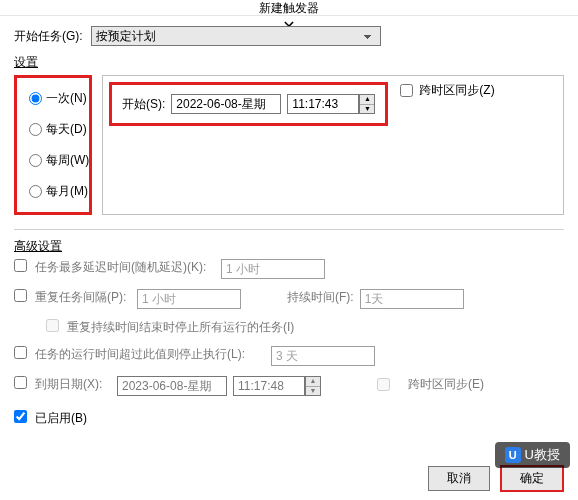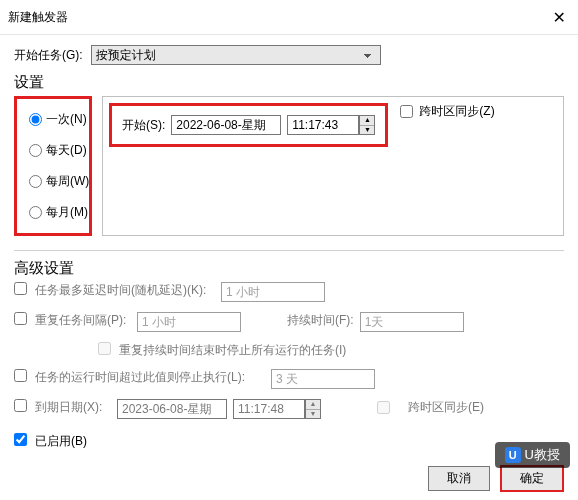--- a/index.html
+++ b/index.html
@@ -11,27 +11,28 @@
   height: 500px;
   overflow: hidden;
   position: relative;
 }
 .window {
   background: #fff;
   width: 578px;
   height: 500px;
 }
 .titlebar {
-  height: 35px;
+  height: 16px;
   display: flex;
   align-items: center;
   justify-content: space-between;
   padding: 0 8px;
   background: #fff;
   border-bottom: 1px solid #e5e5e5;
+  flex-direction: column;
 }
 .close-btn {
   font-size: 16px;
   cursor: pointer;
   padding: 0 4px;
   font-family: Arial, sans-serif;
 }
 .content {
   padding: 10px 14px;
 }
@@ -53,22 +54,23 @@
   width: 290px;
   background: #e8e8e8;
   appearance: none;
   padding-right: 18px;
   background-image: linear-gradient(45deg, transparent 50%, #555 50%), linear-gradient(135deg, #555 50%, transparent 50%);
   background-position: calc(100% - 12px) 8px, calc(100% - 8px) 8px;
   background-size: 4px 4px, 4px 4px;
   background-repeat: no-repeat;
 }
 .group-label {
-  font-size: 15px;
+  font-size: 12px;
   margin: 8px 0 4px 0;
+  text-decoration: underline;
 }
 .settings-area {
   display: flex;
   gap: 10px;
   align-items: flex-end;
 }
 .radio-panel {
   border: 3px solid #e02020;
   padding: 12px 12px;
   width: 78px;
@@ -155,21 +157,21 @@
 .adv-row.disabled input[type="text"] { color: #7a7a7a; background: #fff; }
 .cb { width: 13px; height: 13px; margin-right: 2px; }
 .small-select {
   width: 104px;
   appearance: none;
   background-image: linear-gradient(45deg, transparent 50%, #777 50%), linear-gradient(135deg, #777 50%, transparent 50%);
   background-position: calc(100% - 10px) 8px, calc(100% - 6px) 8px;
   background-size: 4px 4px, 4px 4px;
   background-repeat: no-repeat;
 }
-.indent { margin-left: 84px; }
+.indent { margin-left: 32px; }
 .footer {
   position: absolute;
   bottom: 8px;
   right: 14px;
   display: flex;
   gap: 10px;
   align-items: center;
 }
 .btn {
   border: 1px solid #767676;

